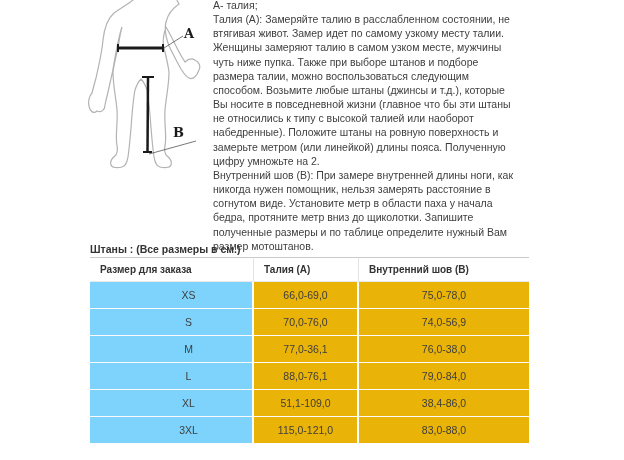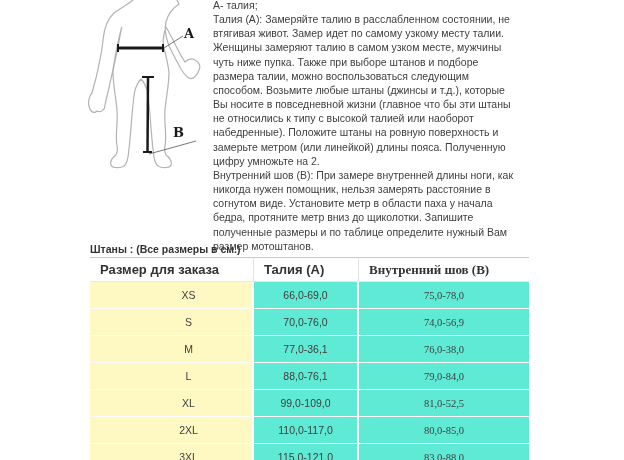--- a/index.html
+++ b/index.html
@@ -26,30 +26,30 @@
     border-collapse:separate;border-spacing:0;table-layout:fixed;
     font-size:10.5px;color:#3e3e3e;
   }
   #size-table col.c1{width:164px;}
   #size-table col.c2{width:105px;}
   #size-table col.c3{width:170px;}
   #size-table th{
     height:23px;background:#ffffff;font-weight:bold;text-align:left;
     padding:0 0 0 10px;color:#333333;
     border-top:1px solid #c9c9c9;border-bottom:1px solid #e9e9e9;
-    border-right:1px solid #e3e3e3;vertical-align:middle;font-size:13px;
+    border-right:1px solid #e3e3e3;vertical-align:middle;font-size:10px;
   }
-  #size-table th:last-child{border-right:none;font-family:Liberation Serif, serif;}
+  #size-table th:last-child{border-right:none;}
   #size-table td{
     height:24px;text-align:center;vertical-align:middle;
     border-bottom:1px solid #fbfbfb;border-right:2px solid #ffffff;
   }
-  #size-table td:last-child{border-right:none;font-family:Liberation Serif, serif;}
-  #size-table td.size-col{background:#fef9c3;padding-left:36px;}
-  #size-table td.val-col{background:#5eead4;}
+  #size-table td:last-child{border-right:none;}
+  #size-table td.size-col{background:#7dd3fc;padding-left:36px;}
+  #size-table td.val-col{background:#eab308;}
 </style>
 </head>
 <body>
 
 <div id="page">
 
   <div id="figure-wrap">
     <svg width="130" height="170" viewBox="0 0 130 170" xmlns="http://www.w3.org/2000/svg">
 
       <path d="M45,0
@@ -153,27 +153,22 @@
         <td class="val-col">77,0-36,1</td>
         <td class="val-col">76,0-38,0</td>
       </tr>
       <tr>
         <td class="size-col">L</td>
         <td class="val-col">88,0-76,1</td>
         <td class="val-col">79,0-84,0</td>
       </tr>
       <tr>
         <td class="size-col">XL</td>
-        <td class="val-col">99,0-109,0</td>
-        <td class="val-col">81,0-52,5</td>
-      </tr>
-      <tr>
-        <td class="size-col">2XL</td>
-        <td class="val-col">110,0-117,0</td>
-        <td class="val-col">80,0-85,0</td>
+        <td class="val-col">51,1-109,0</td>
+        <td class="val-col">38,4-86,0</td>
       </tr>
       <tr>
         <td class="size-col">3XL</td>
         <td class="val-col">115,0-121,0</td>
         <td class="val-col">83,0-88,0</td>
       </tr>
     </tbody>
   </table>
 
 </div>

